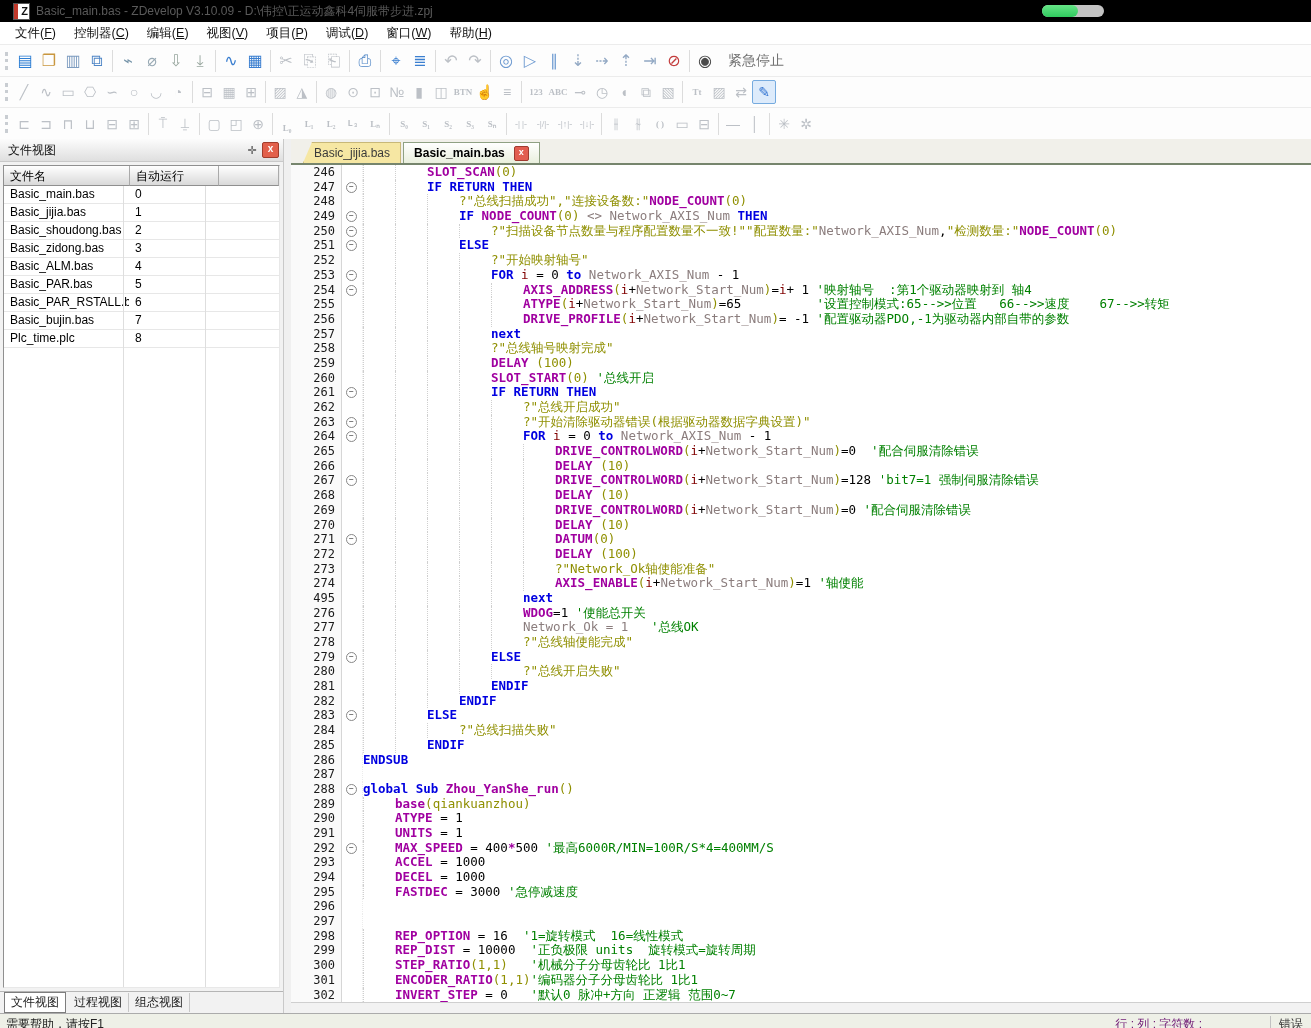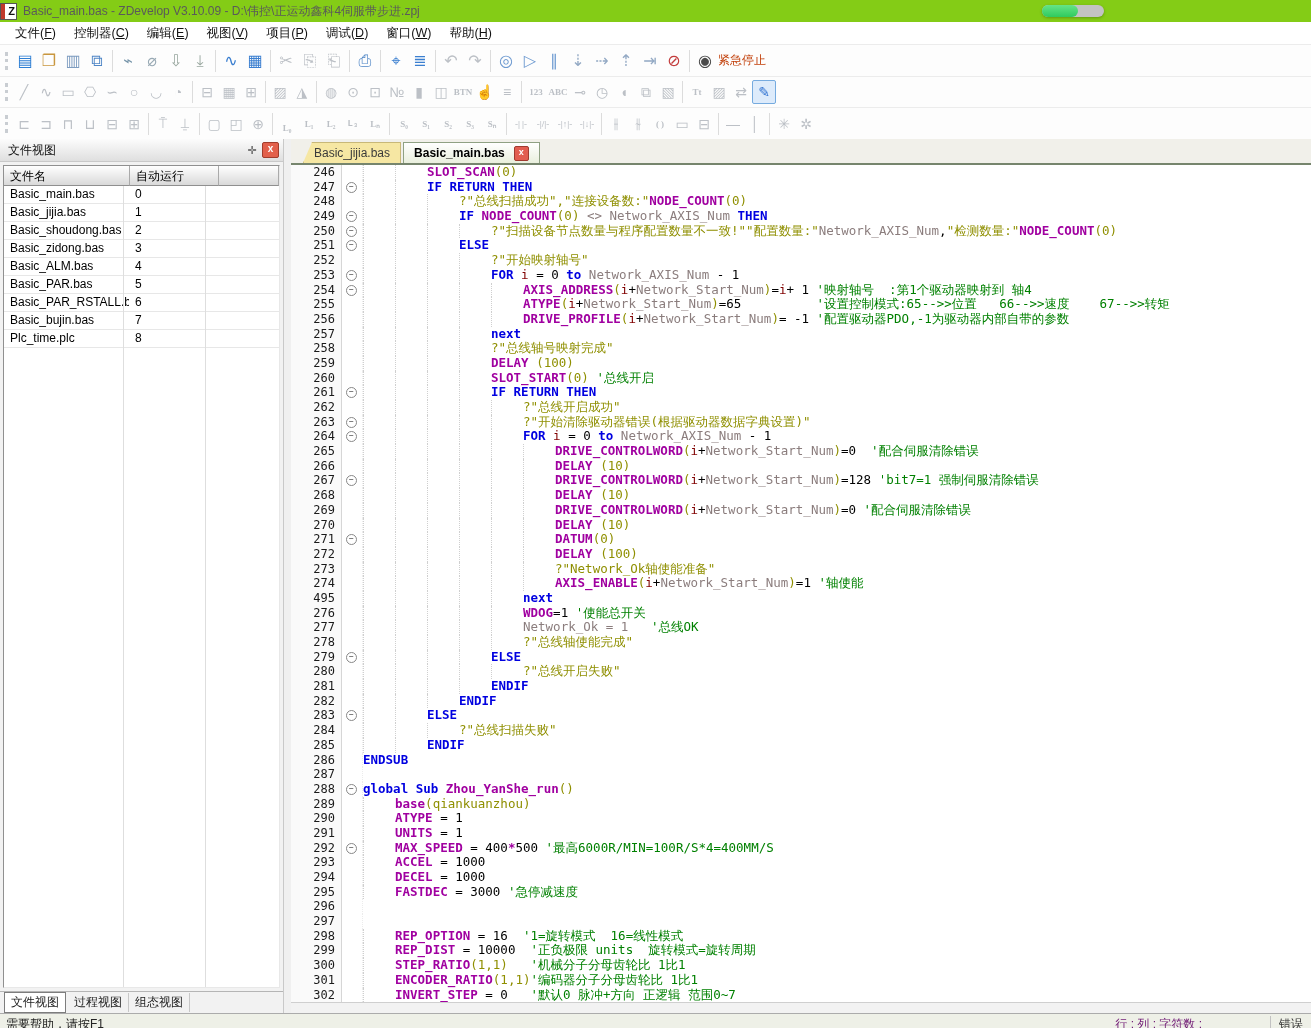--- a/index.html
+++ b/index.html
@@ -1,19 +1,19 @@
 <!DOCTYPE html>
 <html><head>
 <meta charset="utf-8">
 <style>
   html,body{margin:0;padding:0}
   body{width:1311px;height:1028px;overflow:hidden;position:relative;background:#fff;
        font-family:"Liberation Sans",sans-serif;-webkit-font-smoothing:antialiased}
   
-  .titlebar{height:22px;display:flex;align-items:center;padding-left:0;background:#84cc16}
+  .titlebar{height:22px;display:flex;align-items:center;padding-left:13px;background:#000000}
   .applogo{width:15px;height:15px;background:#fff;border:1px solid #555;position:relative;flex:none}
   .applogo::before{content:"";position:absolute;left:0;top:0;bottom:0;width:4px;background:#c0392b}
   .applogo::after{content:"Z";position:absolute;right:1px;top:0;font:bold 11px/15px "Liberation Sans",sans-serif;color:#111}
   .title-text{font-size:12px;color:#5a5a5a;margin-left:6px}
   .pill{position:absolute;left:1042px;top:5px;width:62px;height:12px;border-radius:7px;background:#c3c3c3;
         box-shadow:0 1px 3px rgba(0,0,0,.25)}
   .pill-fill{width:58%;height:100%;border-radius:7px;background:linear-gradient(#66e486,#2fca5e)}
   
   .menubar{height:22px;display:flex;align-items:center;padding-left:6px;font-size:12.5px;color:#111}
   .menu-item{padding:2px 9px;cursor:default}
@@ -21,21 +21,21 @@
   .toolbar{display:flex;align-items:center;padding:0 2px;border-top:1px solid #ececec;background:#fdfdfd}
   #tb1{height:31px}#tb2{height:30px}#tb3{height:31px;border-bottom:1px solid #e4e4e4}
   .tb-handle{height:18px;border-left:3px dotted #c9cdd2;margin:0 5px 0 3px;flex:none}
   .tb-group{display:flex;align-items:center}
   .tb-sep{width:1px;height:22px;background:#dcdcdc;margin:0 3px;flex:none}
   .tb-icon{width:24px;height:24px;display:flex;align-items:center;justify-content:center;
            font-size:16px;flex:none;cursor:default}
   #tb2 .tb-icon,#tb3 .tb-icon{width:22px;height:22px;font-size:14px}
   .txticon{font-size:9px !important;font-weight:bold;font-family:"Liberation Serif",serif}
   .active-tool{background:#ddebfb;border:1px solid #76abdf;border-radius:2px}
-  .emg-label{font-size:12px;color:#c2410c;margin:0 6px 0 1px}
+  .emg-label{font-size:14px;color:#737373;margin:0 6px 0 11px}
   
   .main{position:absolute;top:139px;left:0;width:1311px;height:874px;display:flex}
   .sidepanel{width:283px;flex:none;display:flex;flex-direction:column;border-right:1px solid #c9c9c9;background:#f2f2f2}
   .paneltitle{height:22px;background:linear-gradient(#fcfcfc,#dfdfdf);border-bottom:1px solid #c9c9c9;
               display:flex;align-items:center;padding:0 4px 0 8px;font-size:12px;color:#111}
   .paneltitle .ttl{flex:1}
   .pin{width:14px;height:14px;text-align:center;font-size:11px;color:#555;line-height:14px}
   .pclose{width:15px;height:14px;background:#e2604b;border:1px solid #a13c2c;border-radius:2px;color:#fff;
           font:bold 10px/12px "Liberation Sans",sans-serif;text-align:center;margin-left:3px}
   .ftable{flex:1;margin:3px;background:#fff;border:1px solid #909090;border-right-color:#e8e8e8;

